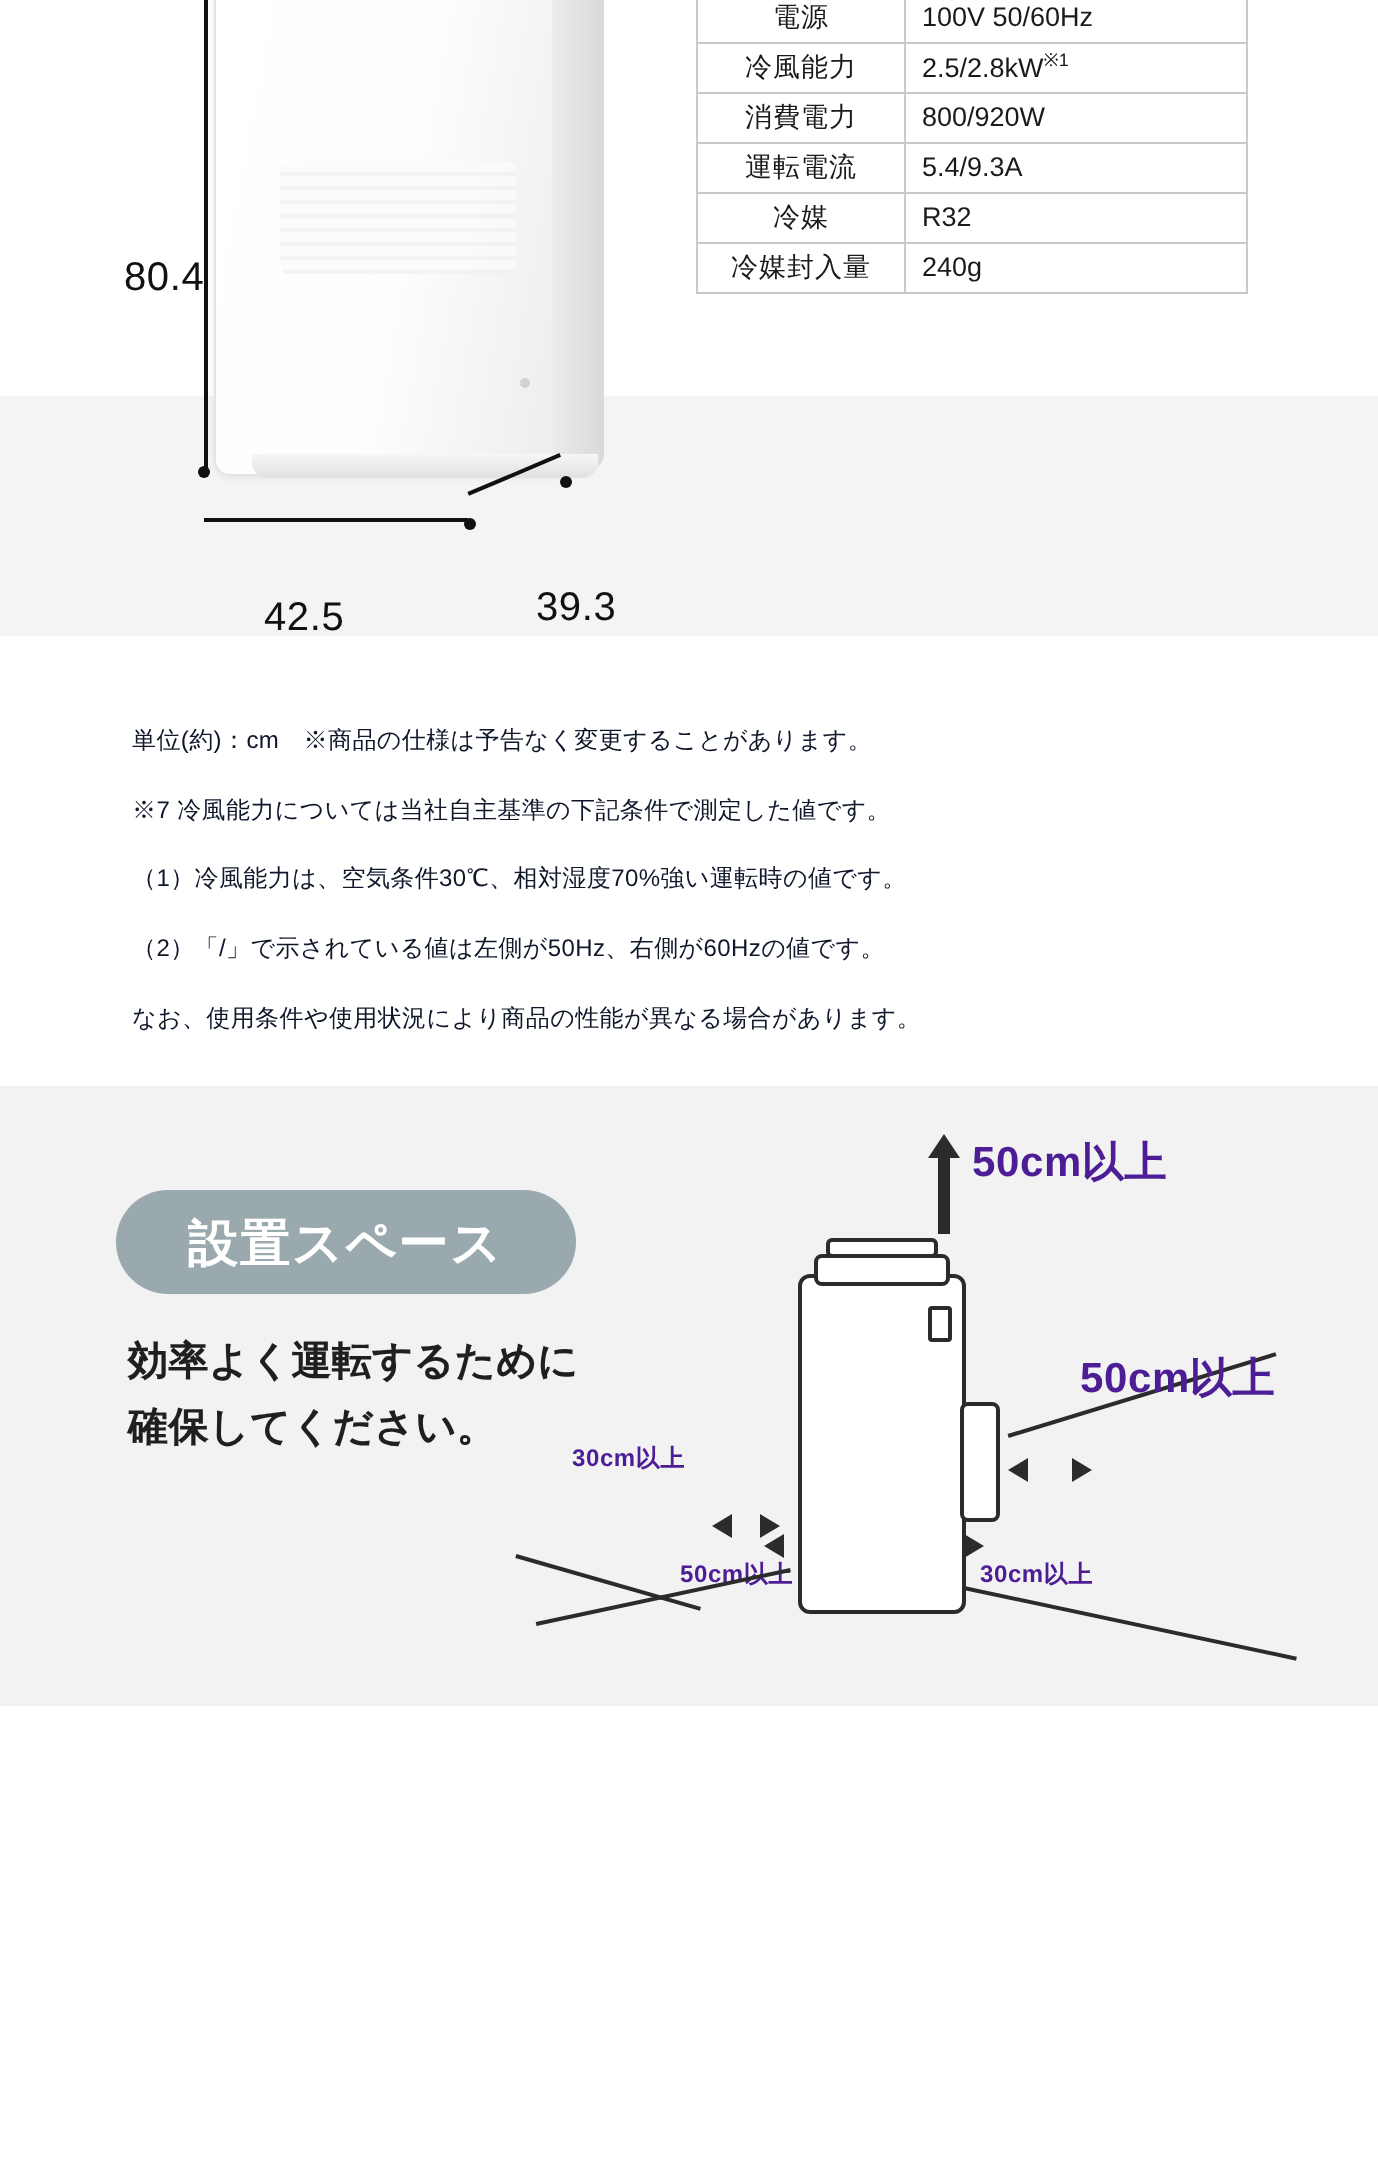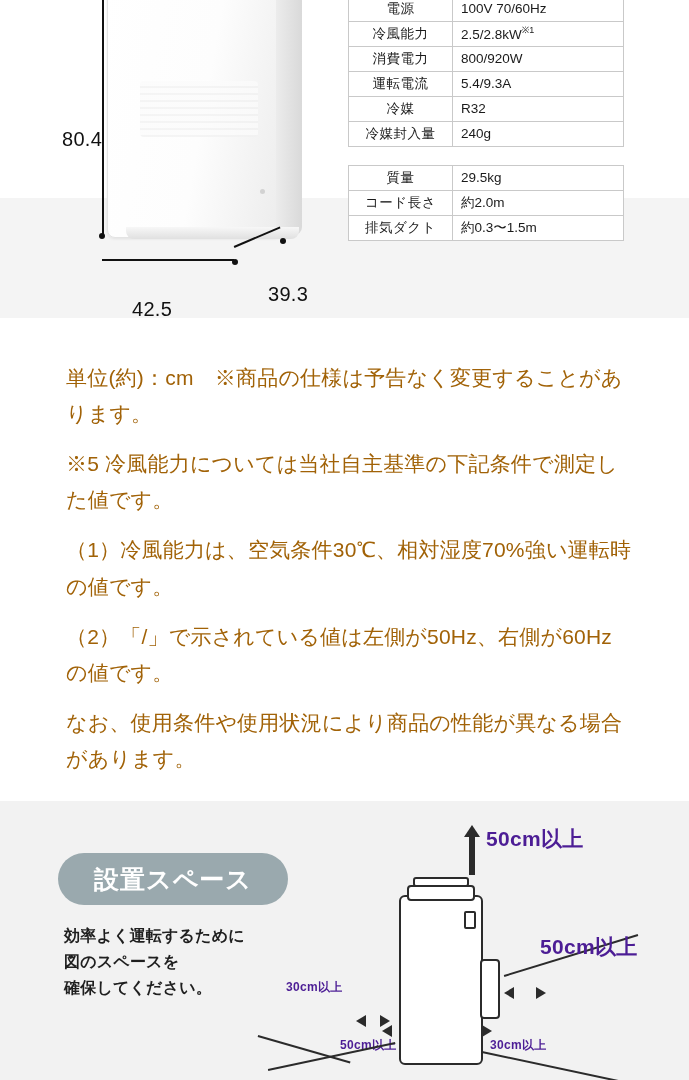--- a/index.html
+++ b/index.html
@@ -108,23 +108,23 @@
     text-align: center;
     letter-spacing: .5px;
   }
   table.spec td.v { text-align: left; }
   .sup { font-size: 9px; vertical-align: super; }
   .tbl-gap { height: 18px; }
 
   
   .body-copy {
     padding: 42px 56px 0 66px;
-    font-size: 21px;
+    font-size: 12px;
     line-height: 1.72;
-    color: #a16207;
+    color: #0f172a;
     letter-spacing: .2px;
   }
   .body-copy p { margin: 0 0 14px 0; }
 
   
   .install-section {
     position: relative;
     margin-top: 24px;
     width: 689px;
     height: 310px;
@@ -141,21 +141,21 @@
     font-size: 25px;
     font-weight: bold;
     letter-spacing: 1px;
     display: flex;
     align-items: center;
     justify-content: center;
   }
   .install-note {
     position: absolute;
     left: 64px; top: 122px;
-    font-size: 16px;
+    font-size: 20px;
     line-height: 1.62;
     color: #1f1f1f;
     font-weight: bold;
     letter-spacing: .2px;
   }
 
   
   .diagram { position: absolute; left: 268px; top: 18px; width: 420px; height: 292px; }
   .d-unit {
     position: absolute;
@@ -266,28 +266,28 @@
 
     <div class="dim-line" style="left:12px; top:2px; width:1.5px; height:272px;"></div>
 
     <div class="dim-line" style="left:12px; top:299px; width:132px; height:1.5px;"></div>
 
     <div class="dim-line" style="left:144px; top:286px; width:50px; height:1.5px; transform:rotate(-23deg); transform-origin:left center;"></div>
   </div>
 
   <div class="dim-label" style="left:62px; top:128px;">80.4</div>
   <div class="dim-label" style="left:132px; top:298px;">42.5</div>
-  <div class="dim-label" style="left:268px; top:283px;">39.3</div>
+  <div class="dim-label" style="left:268px; top:293px;">39.3</div>
 
   <div class="tables">
     <table class="spec">
       <tbody>
         <tr>
           <td class="k">電源</td>
-          <td class="v"><span>100V 70/60Hz</span></td>
+          <td class="v"><span>100V 50/60Hz</span></td>
         </tr>
         <tr>
           <td class="k">冷風能力</td>
           <td class="v"><span>2.5/2.8kW</span><span class="sup">※1</span></td>
         </tr>
         <tr>
           <td class="k">消費電力</td>
           <td class="v"><span>800/920W</span></td>
         </tr>
         <tr>
@@ -300,53 +300,36 @@
         </tr>
         <tr>
           <td class="k">冷媒封入量</td>
           <td class="v"><span>240g</span></td>
         </tr>
       </tbody>
     </table>
 
     <div class="tbl-gap"></div>
 
-    <table class="spec">
-      <tbody>
-        <tr>
-          <td class="k">質量</td>
-          <td class="v"><span>29.5kg</span></td>
-        </tr>
-        <tr>
-          <td class="k">コード長さ</td>
-          <td class="v"><span>約2.0m</span></td>
-        </tr>
-        <tr>
-          <td class="k">排気ダクト</td>
-          <td class="v"><span>約0.3〜1.5m</span></td>
-        </tr>
-      </tbody>
-    </table>
   </div>
 </section>
 
 <section class="body-copy">
   <p>単位(約)：cm　※商品の仕様は予告なく変更することがあります。</p>
-  <p>※5 冷風能力については当社自主基準の下記条件で測定した値です。</p>
+  <p>※7 冷風能力については当社自主基準の下記条件で測定した値です。</p>
   <p>（1）冷風能力は、空気条件30℃、相対湿度70%強い運転時の値です。</p>
   <p>（2）「/」で示されている値は左側が50Hz、右側が60Hzの値です。</p>
   <p>なお、使用条件や使用状況により商品の性能が異なる場合があります。</p>
 </section>
 
 <section class="install-section">
   <div class="pill">設置スペース</div>
 
   <div class="install-note">
     <div>効率よく運転するために</div>
-    <div>図のスペースを</div>
     <div>確保してください。</div>
   </div>
 
   <div class="diagram">
 
     <div class="d-unit"></div>
     <div class="d-unit-top"></div>
     <div class="d-unit-top2"></div>
     <div class="d-slot"></div>
     <div class="d-duct"></div>

